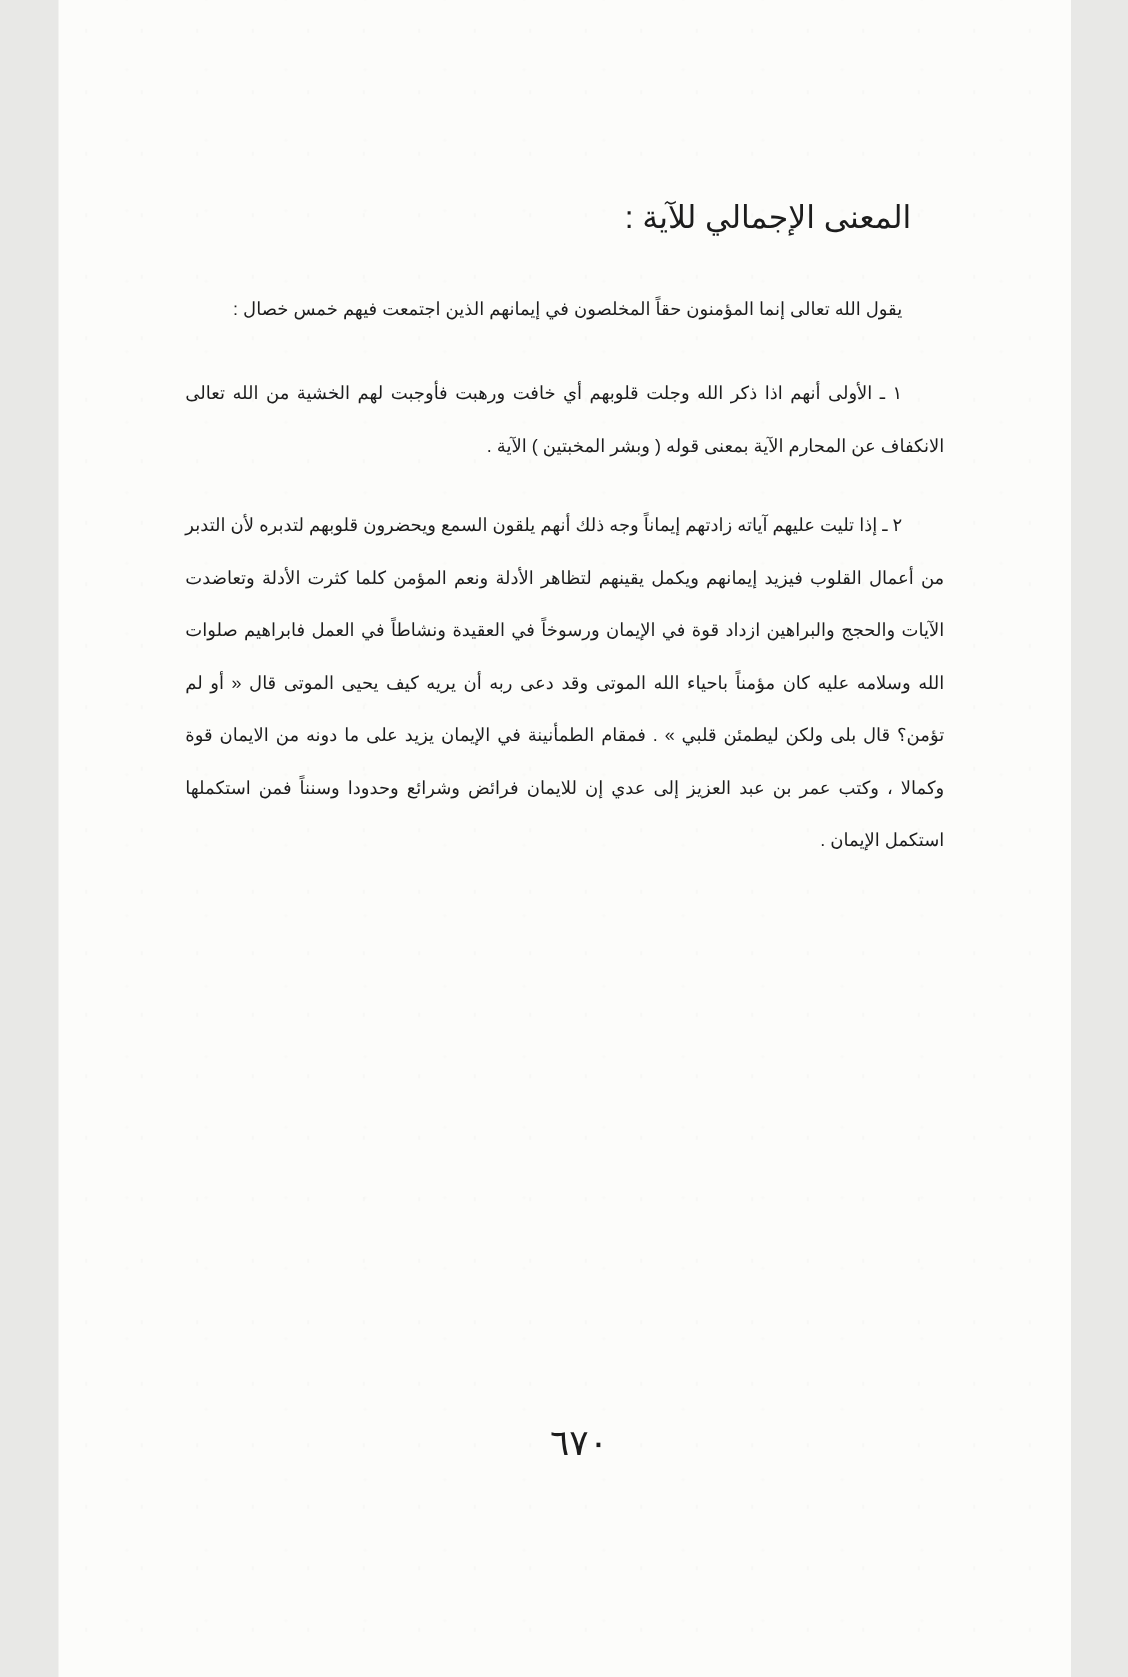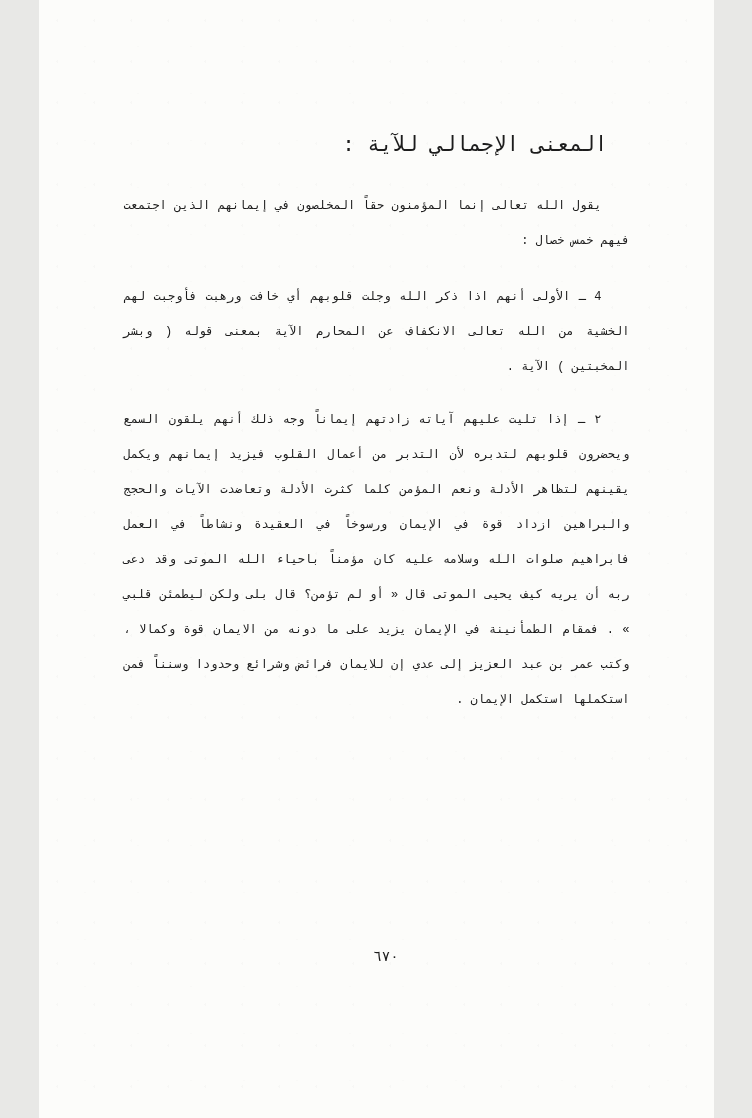--- a/index.html
+++ b/index.html
@@ -13,21 +13,21 @@
     height: 1118px;
     margin: 0 auto;
     background: #fcfcfa;
     background-image:
       radial-gradient(rgba(0,0,0,0.018) 1px, transparent 1px),
       radial-gradient(rgba(0,0,0,0.012) 1px, transparent 1px);
     background-size: 37px 41px, 53px 47px;
     background-position: 0 0, 19px 23px;
     overflow: hidden;
     direction: rtl;
-    font-family: Liberation Mono, monospace;
+    font-family: Liberation Sans, sans-serif;
     color: #1c1c1c;
   }
   .text-block {
     position: absolute;
     top: 128px;
     right: 84px;
     left: 85px;
   }
   .heading {
     font-size: 21px;
@@ -46,29 +46,29 @@
   .para.p1 { margin-bottom: 21px; }
   .para.p2 { margin-bottom: 18px; }
   .para.p3 { margin-bottom: 14px; }
   .para.p4 { margin-bottom: 0; text-indent: 20px; }
   .page-number {
     position: absolute;
     top: 948px;
     left: 0;
     right: 0;
     text-align: center;
-    font-size: 14px;
+    font-size: 24px;
     letter-spacing: 1px;
     padding-left: 20px;
   }
 </style>
 </head>
 <body>
 
 <div class="page">
   <div class="text-block">
     <h2 class="heading">المعنى الإجمالي للآية :</h2>
     <p class="para p1">يقول الله تعالى إنما المؤمنون حقاً المخلصون في إيمانهم الذين اجتمعت فيهم خمس خصال :</p>
-    <p class="para p2">4 ـ الأولى أنهم اذا ذكر الله وجلت قلوبهم أي خافت ورهبت فأوجبت لهم الخشية من الله تعالى الانكفاف عن المحارم الآية بمعنى قوله ( وبشر المخبتين ) الآية .</p>
+    <p class="para p2">١ ـ الأولى أنهم اذا ذكر الله وجلت قلوبهم أي خافت ورهبت فأوجبت لهم الخشية من الله تعالى الانكفاف عن المحارم الآية بمعنى قوله ( وبشر المخبتين ) الآية .</p>
     <p class="para p3">٢ ـ إذا تليت عليهم آياته زادتهم إيماناً وجه ذلك أنهم يلقون السمع ويحضرون قلوبهم لتدبره لأن التدبر من أعمال القلوب فيزيد إيمانهم ويكمل يقينهم لتظاهر الأدلة ونعم المؤمن كلما كثرت الأدلة وتعاضدت الآيات والحجج والبراهين ازداد قوة في الإيمان ورسوخاً في العقيدة ونشاطاً في العمل فابراهيم صلوات الله وسلامه عليه كان مؤمناً باحياء الله الموتى وقد دعى ربه أن يريه كيف يحيى الموتى قال « أو لم تؤمن؟ قال بلى ولكن ليطمئن قلبي » . فمقام الطمأنينة في الإيمان يزيد على ما دونه من الايمان قوة وكمالا ، وكتب عمر بن عبد العزيز إلى عدي إن للايمان فرائض وشرائع وحدودا وسنناً فمن استكملها استكمل الإيمان .</p>
   </div>
   <div class="page-number">٦٧٠</div>
 </div>
 
 </body></html>

